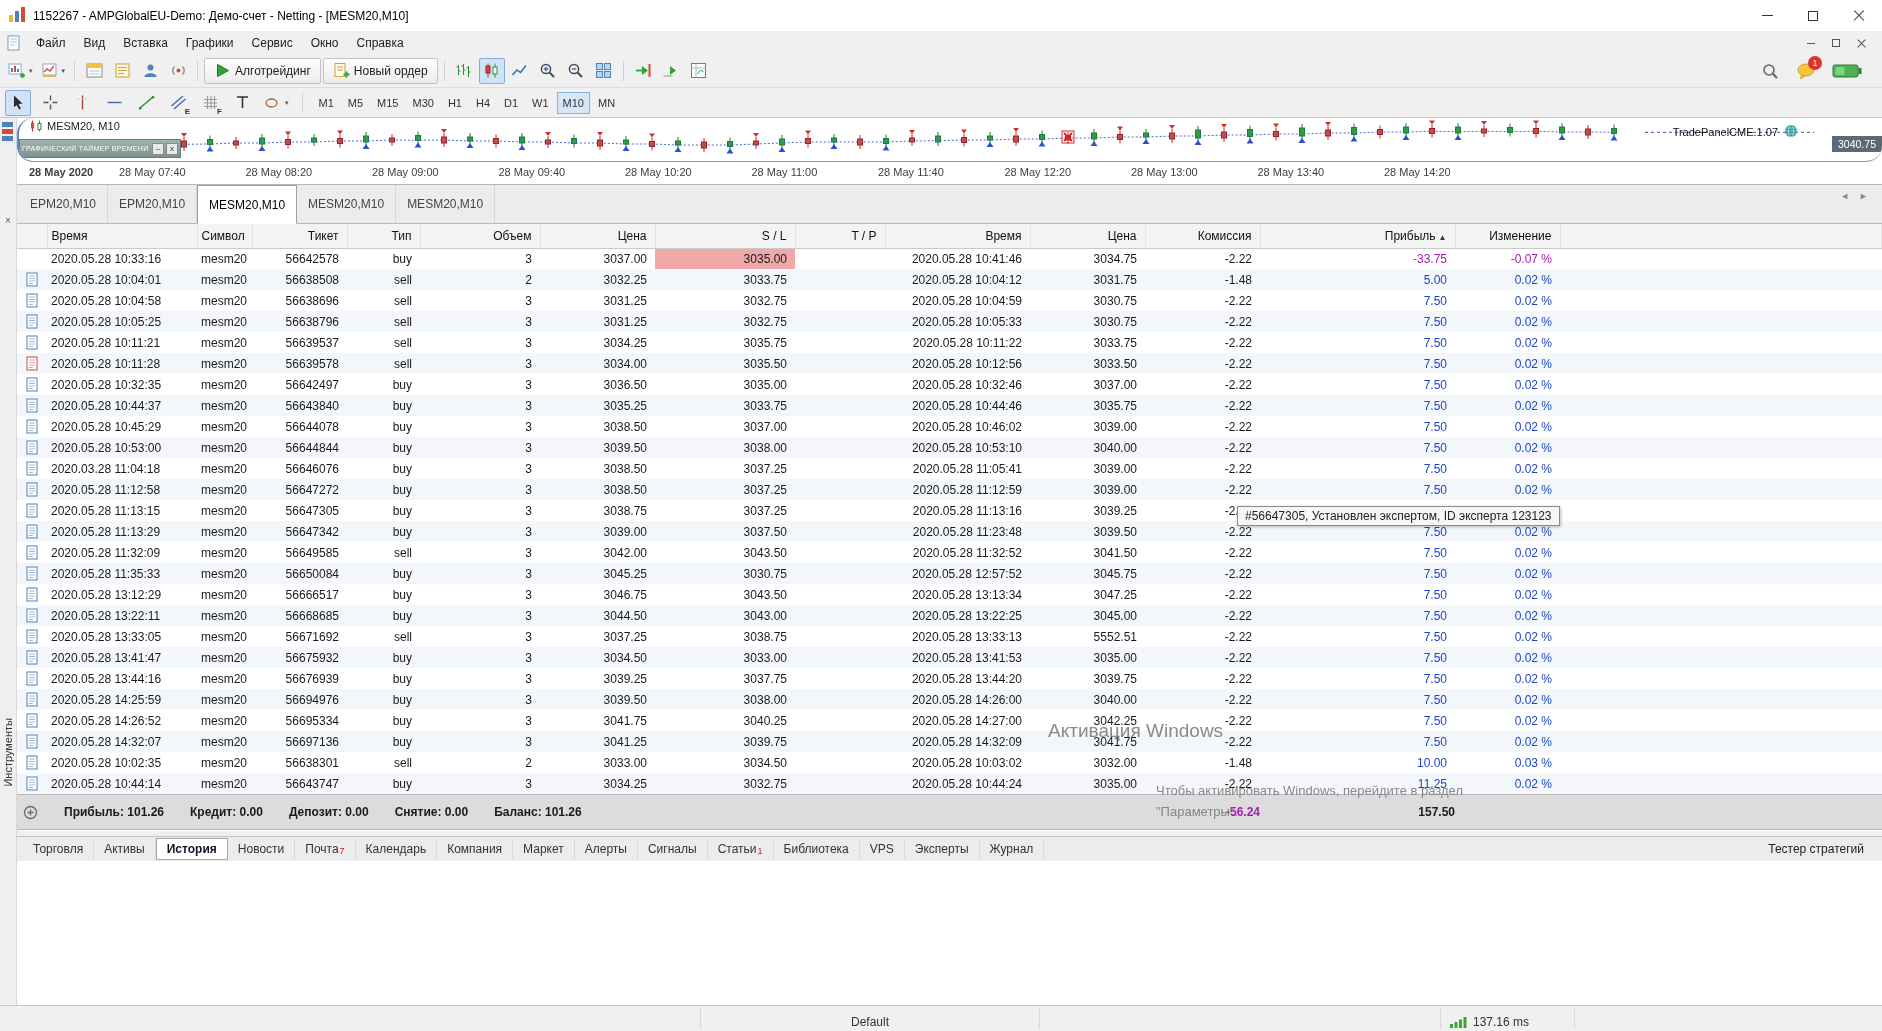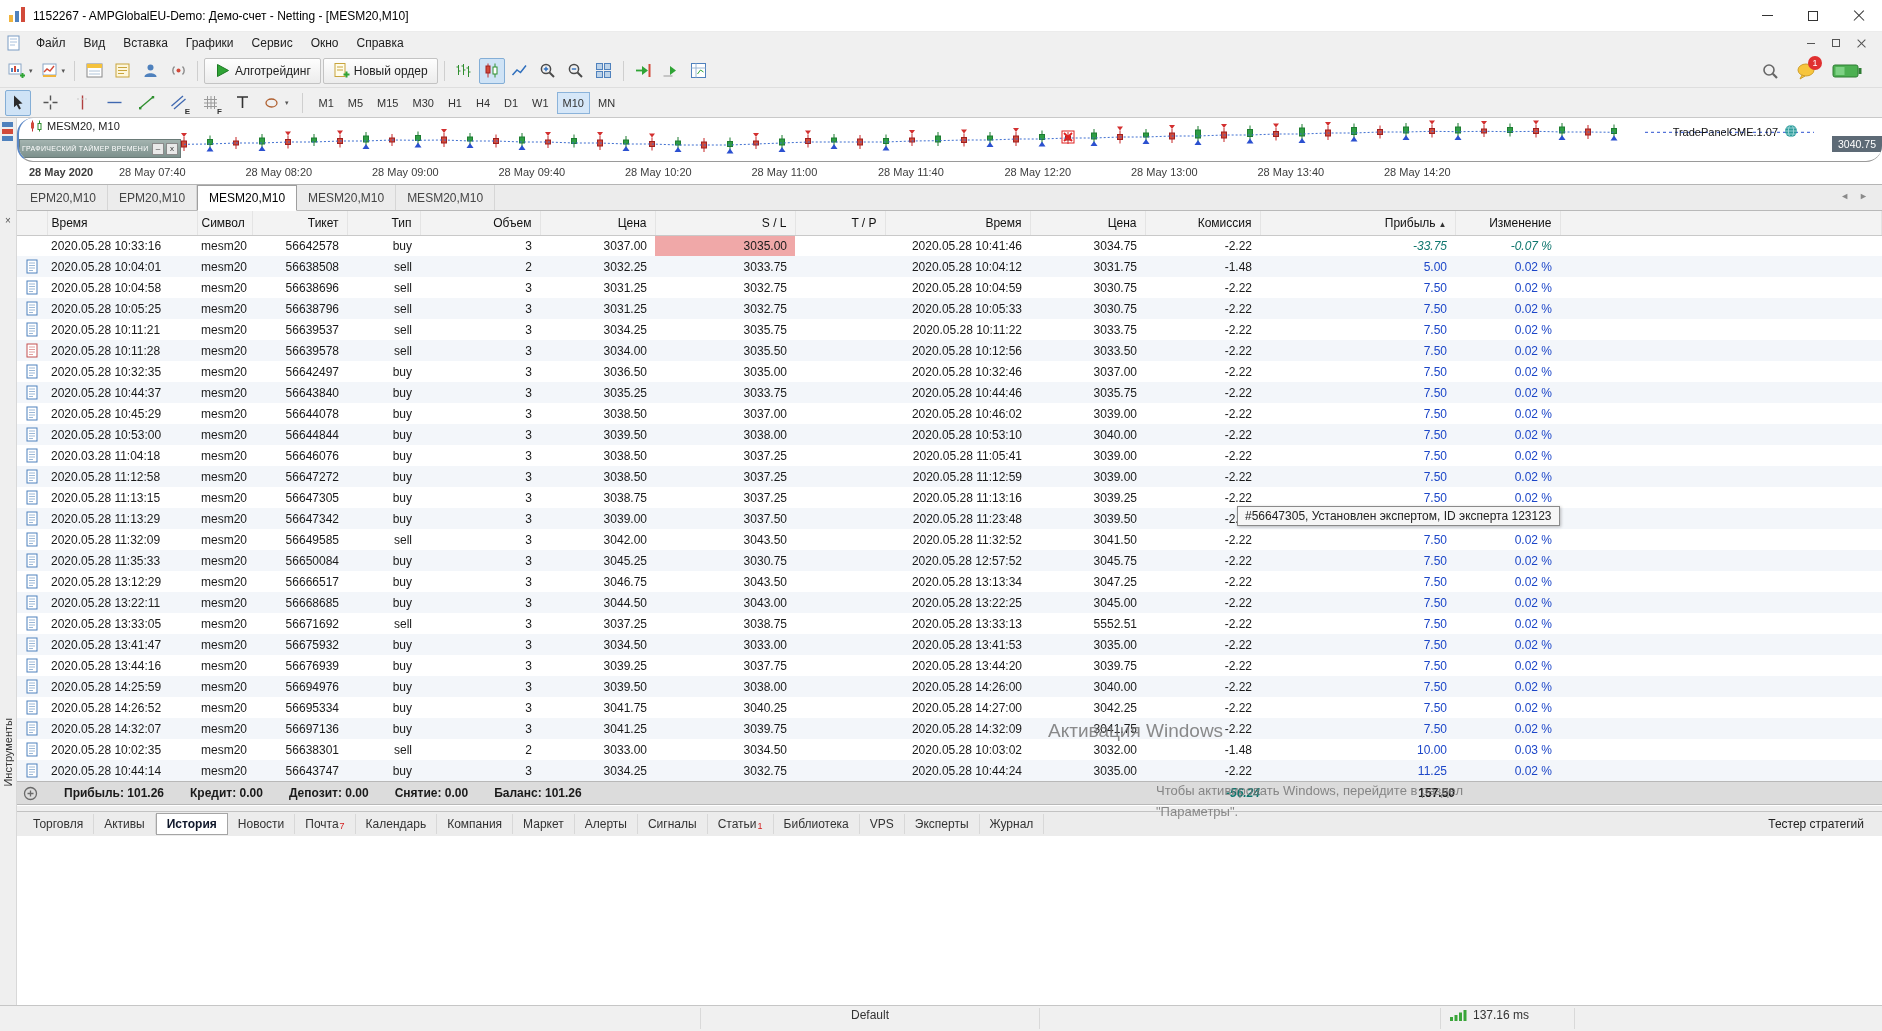--- a/index.html
+++ b/index.html
@@ -71,60 +71,60 @@
   .globe-wrap { position:absolute; right:84px; top:6px; z-index:3; }
   .pricebox { position:absolute; right:0; top:18px; width:50px; height:16px; background:#5d6a76; color:#fff;
               font-size:10.5px; display:flex; align-items:center; justify-content:center; z-index:5; }
 
   
   .timeaxis { height:23px; position:relative; border-bottom:1px solid #b5b5b5; background:#fff;
               font-size:11px; color:#3d3d3d; flex:none; }
   .timeaxis span { position:absolute; top:4px; white-space:nowrap; }
 
   
-  .doctabs { height:26px; background:#ececec; display:flex; align-items:stretch; border-bottom:1px solid #b9b9b9;
+  .doctabs { height:39px; background:#ececec; display:flex; align-items:stretch; border-bottom:1px solid #b9b9b9;
              padding-left:2px; position:relative; flex:none; }
   .doctab { display:flex; align-items:center; padding:0 11px; font-size:12px; color:#444; border-right:1px solid #d6d6d6; }
   .doctab.active { background:#fff; border:1px solid #9f9f9f; border-bottom-color:#fff; color:#000; margin-bottom:-1px; }
   .tab-arrows { position:absolute; right:14px; top:6px; font-size:9px; color:#8a8a8a; display:flex; gap:10px; }
 
   
   .tablewrap { height:570px; overflow:hidden; flex:none; }
   table.hist { border-collapse:collapse; table-layout:fixed; width:100%; }
   .hist th { height:24px; font-weight:normal; font-size:12px; background:#f3f3f3; border-bottom:1px solid #c9c9c9;
              border-right:1px solid #e4e4e4; padding:0 8px 0 4px; white-space:nowrap; overflow:hidden; color:#111; }
   .hist td { height:21px; font-size:12px; padding:0 8px 0 4px; white-space:nowrap; overflow:hidden; }
   .hist tbody tr:nth-child(even) { background:#f3f6fa; }
   .r { text-align:right; } .l { text-align:left; }
   .slhl { background:#f0a8a8; }
-  .pos { color:#1c46c8; } .neg { color:#0f766e;font-style:italic; }
+  .pos { color:#1c46c8; } .neg { color:#a21caf; }
   .rowicon { text-align:center; padding:0 !important; }
   .rowicon svg { vertical-align:middle; }
   .sort-glyph { font-size:8px; margin-left:3px; color:#333; }
 
   
-  .summary { height:24px; background:#dcdcdc; border-top:1px solid #b8b8b8; border-bottom:1px solid #b8b8b8;
+  .summary { height:36px; background:#dcdcdc; border-top:1px solid #b8b8b8; border-bottom:1px solid #b8b8b8;
              display:flex; align-items:center; gap:26px; padding-left:6px; font-weight:bold; position:relative; flex:none; }
   .summary .sumicon { display:flex; align-items:center; }
   .summary .tot { position:absolute; font-weight:bold; }
   .splitter { height:6px; background:#efefef; border-top:1px solid #fff; flex:none; }
 
   
   .btabs { height:25px; background:#ececec; border-top:1px solid #c2c2c2; display:flex; align-items:center;
            padding-left:6px; flex:none; }
   .btab { padding:3px 10px; color:#333; border-right:1px solid #d8d8d8; display:flex; align-items:flex-start; gap:1px; }
   .btab.active { background:#fff; border:1px solid #a5a5a5; font-weight:bold; color:#0f172a; }
   .btab .bbadge { color:#d42020; font-size:9px; margin-top:4px; }
   .tester-label { margin-left:auto; padding-right:18px; color:#222; }
   .testerpanel { flex:1; background:#fff; }
 
   
   .statusbar { height:26px; background:#f0f0f0; border-top:1px solid #c6c6c6; position:relative;
                font-size:12px; color:#333; }
-  .sb-cell { position:absolute; top:2px; bottom:2px; display:flex; align-items:flex-start; justify-content:center;
+  .sb-cell { position:absolute; top:2px; bottom:2px; display:flex; align-items:flex-end; justify-content:center;
              border-left:1px solid #d9d9d9; border-right:1px solid #d9d9d9; }
   #sb-default { left:700px; width:340px; }
   #sb-ping { left:1440px; width:135px; gap:6px; justify-content:flex-start; padding-left:8px; }
 
   
   .tooltip { position:absolute; left:1237px; top:506px; z-index:40; background:#f6f6f6; border:1px solid #8a8a8a;
              padding:2px 7px; font-size:12px; color:#222; box-shadow:1px 1px 3px rgba(0,0,0,.25); white-space:nowrap; }
   .watermark { position:absolute; z-index:60; color:rgba(118,118,118,.85); pointer-events:none; white-space:nowrap; }
   #wm1 { left:1048px; top:720px; font-size:19px; }
   #wm2 { left:1156px; top:783px; font-size:13px; }

